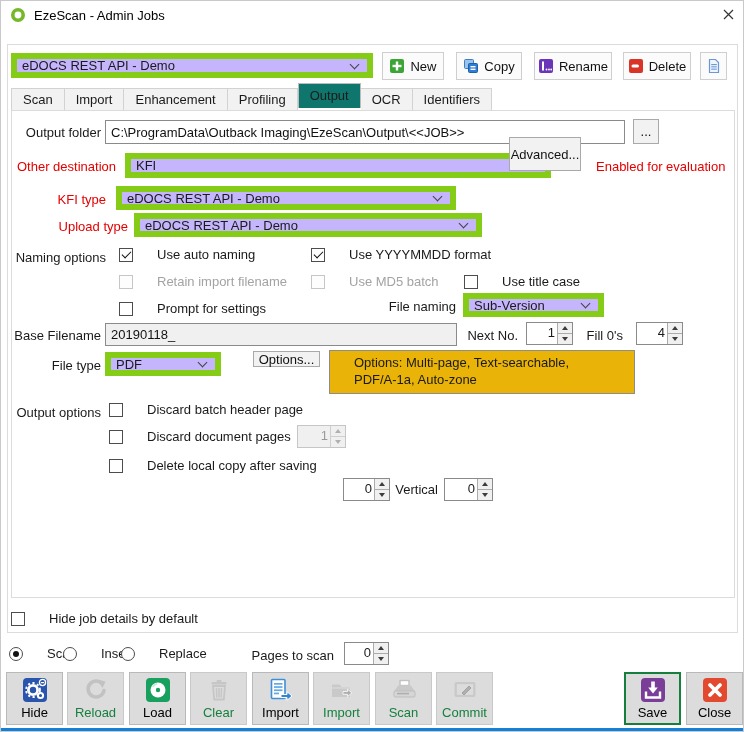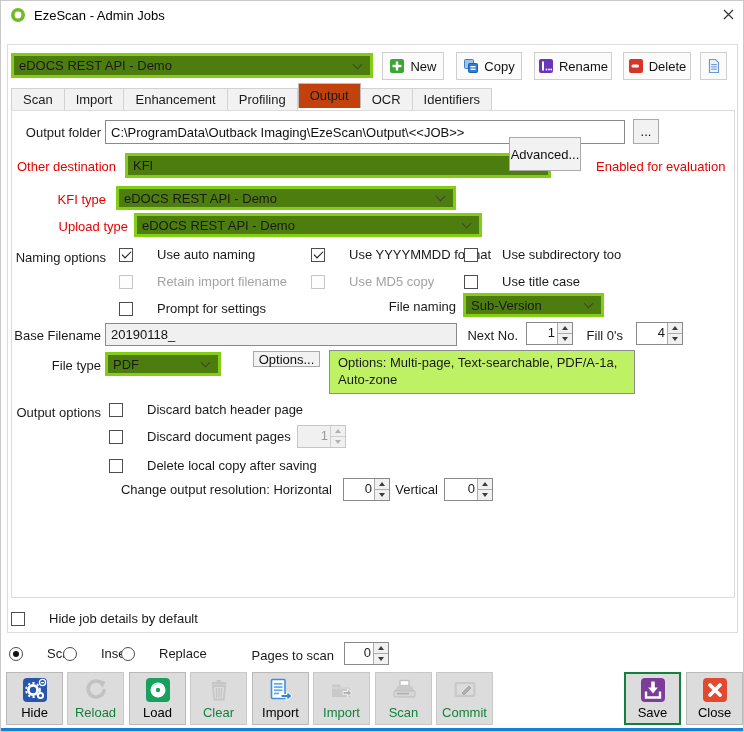--- a/index.html
+++ b/index.html
@@ -8,42 +8,42 @@
     border:1px solid #c9c9c9;overflow:hidden}
   
   .titlebar{position:absolute;left:0;top:0;width:100%;height:28px;background:#fff}
   .app-icon{position:absolute;left:9px;top:6px;width:16px;height:16px}
   .wtitle{position:absolute;left:33px;top:7px;font-size:13px;color:#000}
   .closeX{position:absolute;left:712px;top:1px;width:30px;height:25px;display:flex;align-items:center;justify-content:center;cursor:pointer;background:transparent;border:none}
   
   .groupbox{position:absolute;left:6px;top:43px;width:731px;height:589px;border:1px solid #dcdcdc}
   .grouplabel{position:absolute;left:12px;top:52px;background:#fff;padding:0 4px;color:#ec4899}
   
-  .combo{position:absolute;background:#4d7c0f;border:3px solid #84cc16;display:flex;align-items:center;cursor:default}
+  .combo{position:absolute;background:#c4b5fd;border:6px solid #84cc16;display:flex;align-items:center;cursor:default}
   .combo-val{padding-left:5px;white-space:nowrap;overflow:hidden}
   .chev{position:absolute;right:9px;top:50%;width:7px;height:7px;margin-top:-5px;
     border-right:1.5px solid #424242;border-bottom:1.5px solid #424242;transform:rotate(45deg)}
   
   .btn{position:absolute;display:flex;align-items:center;justify-content:center;gap:5px;
     background:#fbfbfb;border:1px solid #cfcfcf;font:13px "Liberation Sans",sans-serif;color:#111;cursor:pointer}
   .btn2{position:absolute;display:flex;align-items:center;justify-content:center;
     background:#f2f2f2;border:1px solid #a9a9a9;font:13px "Liberation Sans",sans-serif;color:#111;cursor:pointer}
   
   .tabs{position:absolute;left:10px;top:87px;display:flex;align-items:flex-end;height:22px;z-index:3}
   .tab{height:22px;line-height:22px;padding:0 11px;background:#f2f2f2;border:1px solid #d2d2d2;border-left:none;border-bottom:none;cursor:pointer;white-space:nowrap}
   .tab:first-child{border-left:1px solid #d2d2d2}
-  .tab.active{position:relative;top:-2px;height:25px;line-height:24px;background:#c2410c;border:1px solid #bcbcbc;border-bottom:none;z-index:4}
+  .tab.active{position:relative;top:-2px;height:25px;line-height:24px;background:#0f766e;border:1px solid #bcbcbc;border-bottom:none;z-index:4}
   .tabpage{position:absolute;left:10px;top:109px;width:724px;height:488px;background:#fff;border:1px solid #dcdcdc}
   
   .lbl{position:absolute;text-align:right;white-space:nowrap}
   .red{color:#e60000}
   
   .tinput{position:absolute;border:1px solid #8a8a8a;background:#fff;font:13px "Liberation Sans",sans-serif;padding:0 5px;color:#111}
   .tinput.ro{background:#f0f0f0}
-  .summary{position:absolute;border:1px solid #8c8c8c;background:#bef264;padding:3px 8px;line-height:17px}
+  .summary{position:absolute;border:1px solid #8c8c8c;background:#eab308;padding:3px 24px;line-height:17px}
   
   .cbrow{position:absolute;display:flex;align-items:center;gap:24px;height:17px;white-space:nowrap;cursor:default}
   .cb{width:14px;height:14px;border:1px solid #4d4d4d;background:#fff;position:relative;flex:none}
   .cb.checked::after{content:"";position:absolute;left:2px;top:2.5px;width:8px;height:4px;
     border-left:1.8px solid #111;border-bottom:1.8px solid #111;transform:rotate(-45deg)}
   .cb.disabled{border-color:#c6c6c6;background:#fdfdfd}
   .cbrow.disabled{color:#a3a3a3}
   .radio{width:14px;height:14px;border:1px solid #4d4d4d;border-radius:50%;background:#fff;position:relative;flex:none}
   .radio.selected::after{content:"";position:absolute;left:3px;top:3px;width:6px;height:6px;border-radius:50%;background:#111}
   
@@ -191,32 +191,28 @@
   <span class="lbl" style="left:10px;top:249px;width:95px">Naming options</span>
 
   <div class="cbrow" style="left:118px;top:245px">
     <span class="cb checked"></span>
     <span>Use auto naming</span>
   </div>
   <div class="cbrow" style="left:310px;top:245px">
     <span class="cb checked"></span>
     <span>Use YYYYMMDD format</span>
   </div>
-  <div class="cbrow" style="left:463px;top:245px">
-    <span class="cb"></span>
-    <span>Use subdirectory too</span>
-  </div>
 
   <div class="cbrow disabled" style="left:118px;top:272px">
     <span class="cb disabled"></span>
     <span>Retain import filename</span>
   </div>
   <div class="cbrow disabled" style="left:310px;top:272px">
     <span class="cb disabled"></span>
-    <span>Use MD5 copy</span>
+    <span>Use MD5 batch</span>
   </div>
   <div class="cbrow" style="left:463px;top:272px">
     <span class="cb"></span>
     <span>Use title case</span>
   </div>
 
   <div class="cbrow" style="left:118px;top:299px">
     <span class="cb"></span>
     <span>Prompt for settings</span>
   </div>
@@ -282,21 +278,20 @@
           <i class="tri-dn"></i>
         </span>
       </span>
   </div>
 
   <div class="cbrow" style="left:108px;top:456px">
     <span class="cb"></span>
     <span>Delete local copy after saving</span>
   </div>
 
-  <span class="lbl" style="left:118px;top:481px;width:213px">Change output resolution: Horizontal</span>
   <div class="spinner" style="left:342px;top:477px;width:47px;height:23px">
     <span class="spin-val">0</span>
     <span class="spin-ud">
         <span class="spin-b up">
           <i class="tri-up"></i>
         </span>
         <span class="spin-b">
           <i class="tri-dn"></i>
         </span>
       </span>

